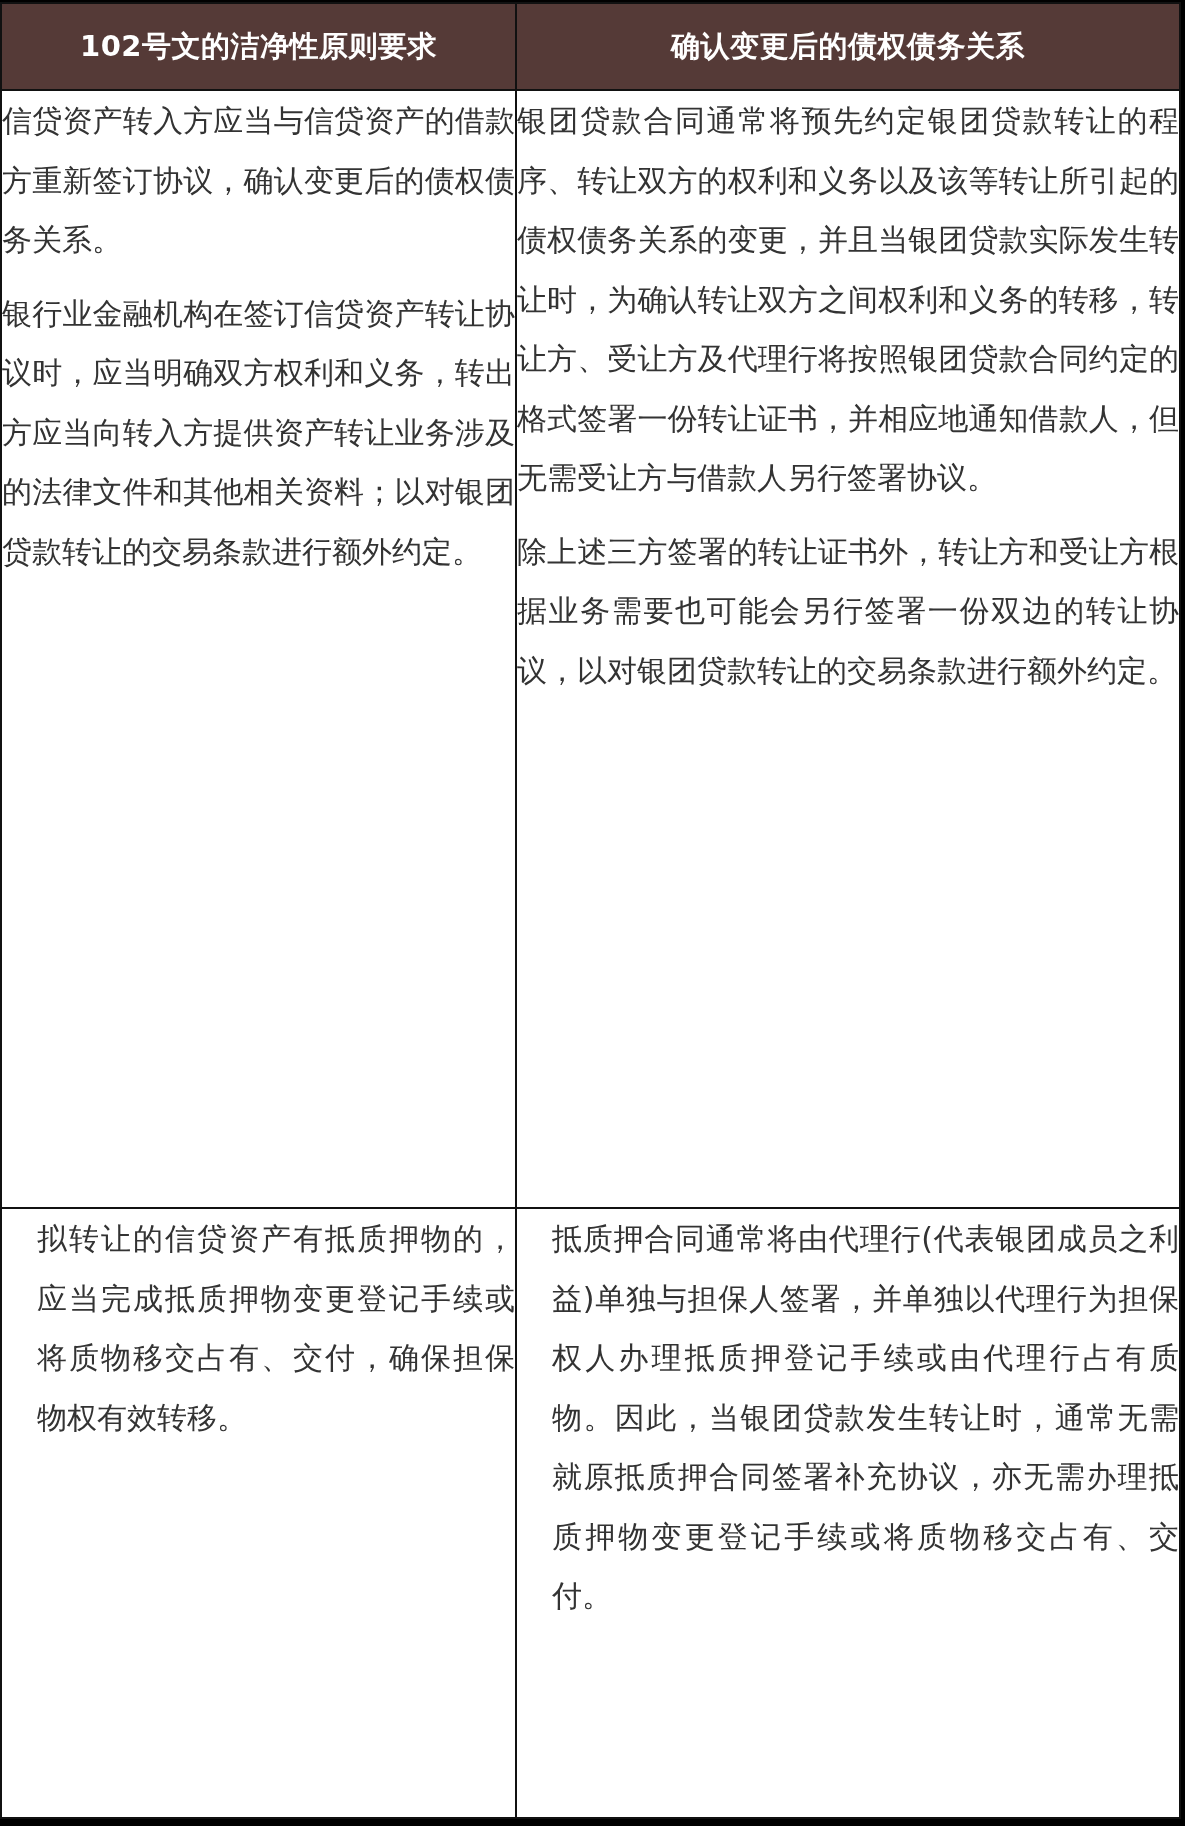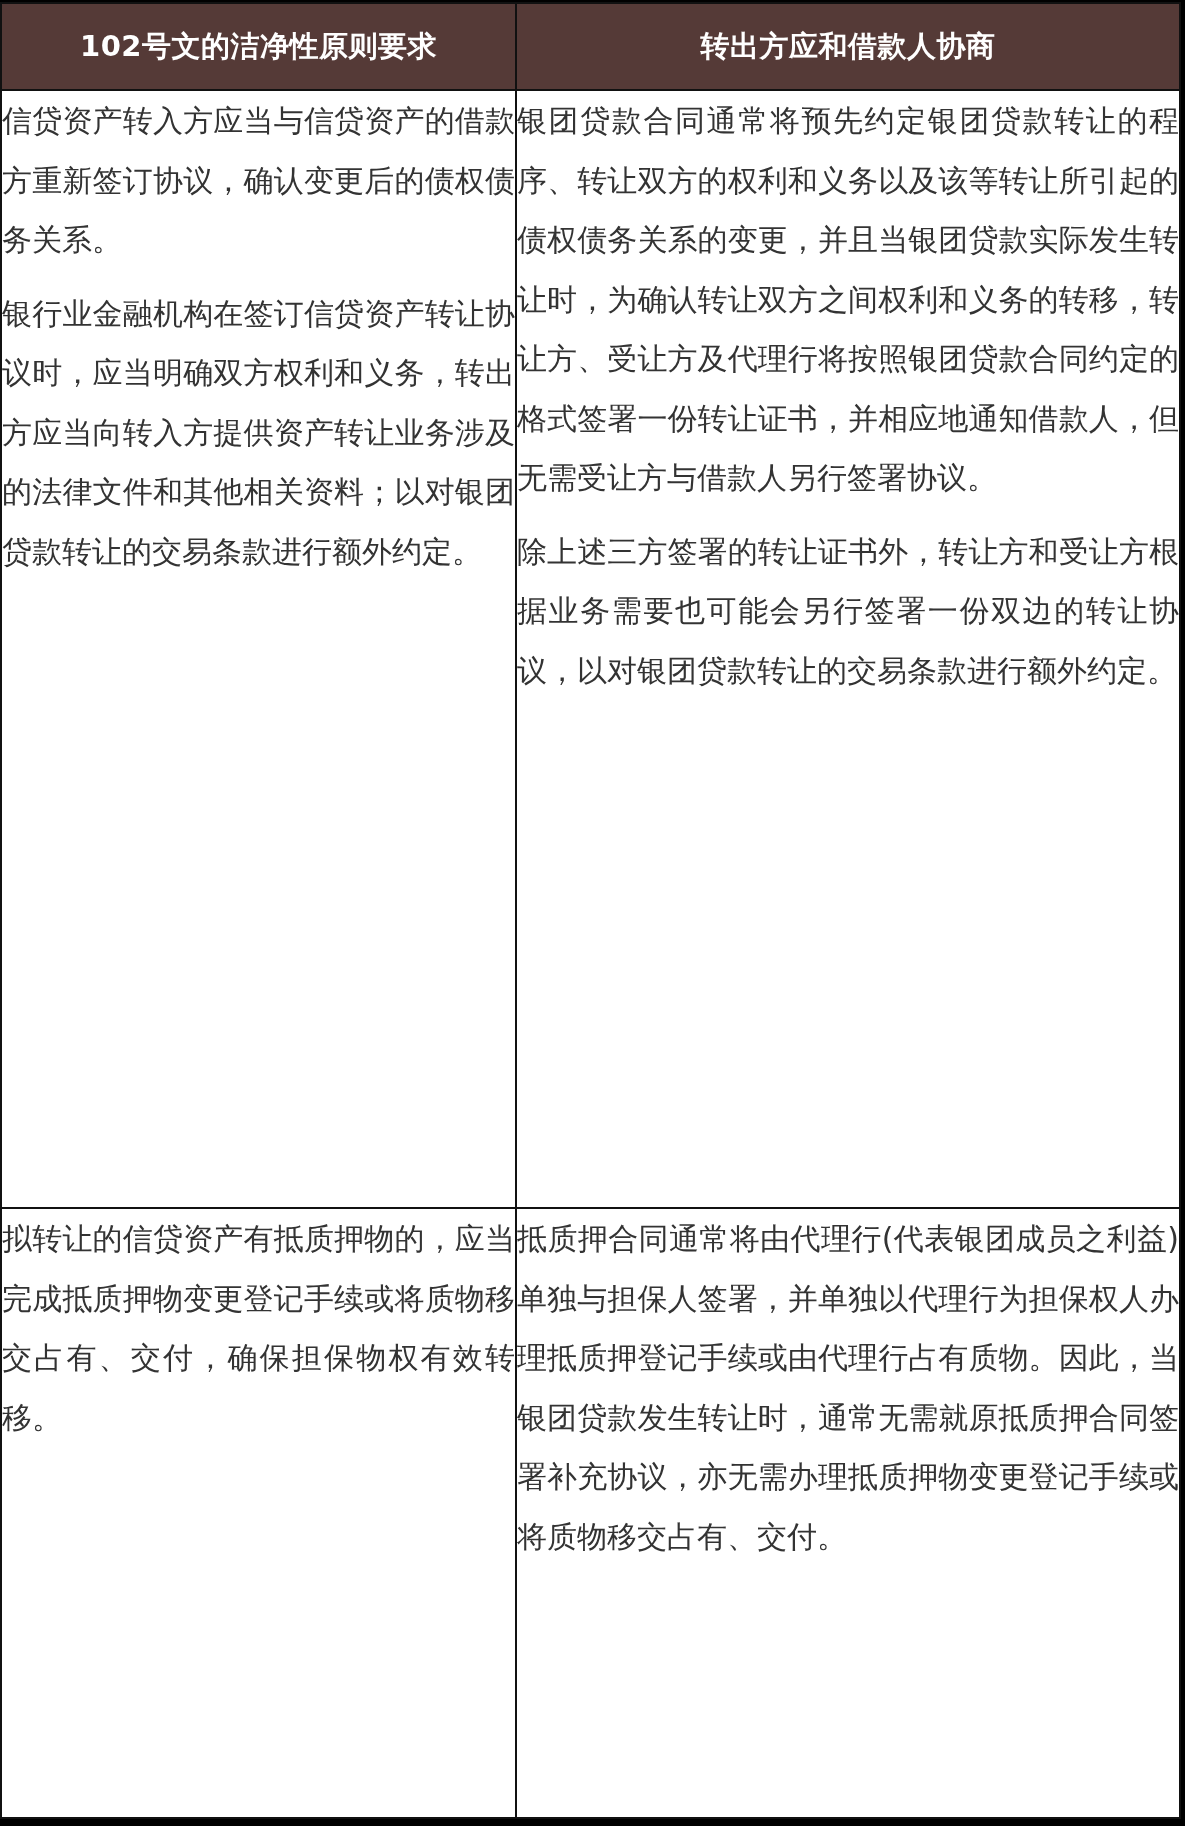--- a/index.html
+++ b/index.html
@@ -35,35 +35,35 @@
     color: #333333;
     font-size: 30px;
     line-height: 59.5px;
     text-align: justify;
   }
   td.left { padding: 12px 12px 0 18px; }
   td.right { padding: 12px 20px 0 16px; }
   td p { margin: 0 0 14px 0; }
   tr.r1 td { height: 820px; }
   tr.r2 td { height: 446px; }
-  tr.r3 td { height: 446px; }
+  tr.r3 td { height: 446px; padding-left: 35px; }
 </style>
 </head>
 <body>
 
 <div class="frame">
   <table class="cmp">
     <colgroup>
         <col class="c1">
         <col class="c2">
       </colgroup>
     <thead>
       <tr>
         <th>102号文的洁净性原则要求</th>
-        <th>转出方应和借款人协商</th>
+        <th>确认变更后的债权债务关系</th>
       </tr>
     </thead>
     <tbody>
       <tr class="r1">
         <td class="left">
           <p>信贷资产转入方应当与信贷资产的借款方重新签订协议，确认变更后的债权债务关系。</p>
           <p>银行业金融机构在签订信贷资产转让协议时，应当明确双方权利和义务，转出方应当向转入方提供资产转让业务涉及的法律文件和其他相关资料；以对银团贷款转让的交易条款进行额外约定。</p>
         </td>
         <td class="right">
           <p>银团贷款合同通常将预先约定银团贷款转让的程序、转让双方的权利和义务以及该等转让所引起的债权债务关系的变更，并且当银团贷款实际发生转让时，为确认转让双方之间权利和义务的转移，转让方、受让方及代理行将按照银团贷款合同约定的格式签署一份转让证书，并相应地通知借款人，但无需受让方与借款人另行签署协议。</p>

